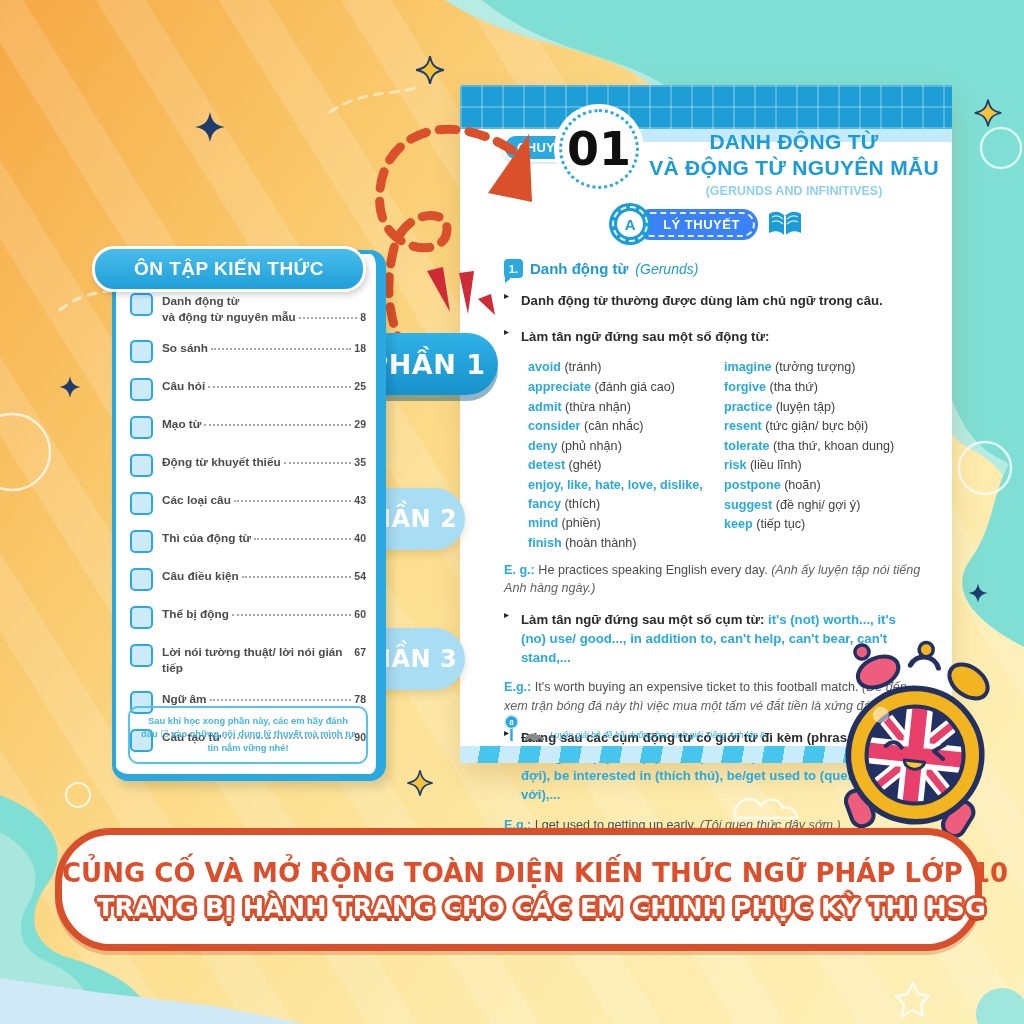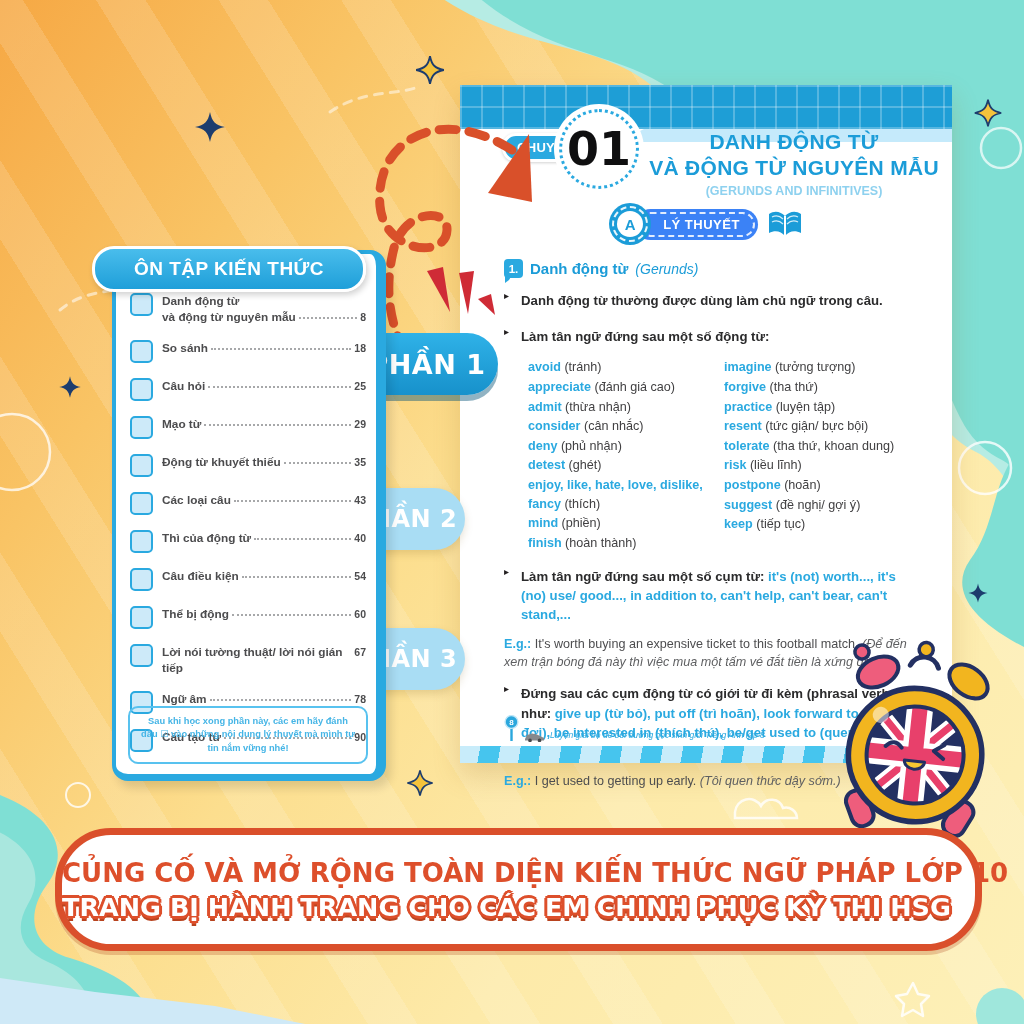--- a/index.html
+++ b/index.html
@@ -106,21 +106,21 @@
 
   
   .banner{position:absolute;left:55px;top:828px;width:913px;height:109px;background:#fff;z-index:7;
     border:7px solid #da4f2b;border-radius:56px;display:flex;flex-direction:column;align-items:flex-start;
     justify-content:center;box-shadow:0 4px 0 rgba(170,60,20,.25);}
   .banner-line1{color:#dd4f2b;font-weight:800;font-size:26px;white-space:nowrap;
     font-family:"DejaVu Sans",sans-serif;}
   .banner-line2{margin-top:4px;color:#fff;font-weight:800;font-size:25.5px;white-space:nowrap;
     font-family:"DejaVu Sans",sans-serif;
     text-shadow:3px 0 0 #dd4f2b,-3px 0 0 #dd4f2b,0 3px 0 #dd4f2b,0 -3px 0 #dd4f2b,
-      2px 2px 0 #dd4f2b,-2px 2px 0 #dd4f2b,2px -2px 0 #dd4f2b,-2px -2px 0 #dd4f2b,0 5px 0 #b8431f;}
+      2px 2px 0 #dd4f2b,-2px 2px 0 #dd4f2b,2px -2px 0 #dd4f2b,-2px -2px 0 #dd4f2b,0 5px 0 #b8431f;margin-left:35px;}
 
   .clock{position:absolute;left:826px;top:636px;z-index:6;transform:rotate(6deg);}
 </style>
 </head>
 <body>
 
 <div class="stage">
   <div class="bg-stripes"></div>
 
   <svg class="layer" id="decor-bg">
@@ -286,20 +286,25 @@
               <span class="m">(đề nghị/ gợi ý)</span>
             </li>
 
             <li class="vrow">
               <span class="v">keep</span>
               <span class="m">(tiếp tục)</span>
             </li>
           </ul>
       </div>
 
+      <p class="eg">
+        <span class="eg-label">E. g.:</span>
+        <span class="eg-en">He practices speaking English every day.</span>
+        <span class="eg-vi">(Anh ấy luyện tập nói tiếng Anh hàng ngày.)</span>
+      </p>
 
       <div class="bullet">
         <span class="bmark">▸</span>
         <p class="btext">
           <span class="dark">Làm tân ngữ đứng sau một số cụm từ:</span>
           <span class="blue">it's (not) worth..., it's (no) use/ good..., in addition to, can't help, can't bear, can't stand,...</span>
         </p>
       </div>
 
       <p class="eg">

